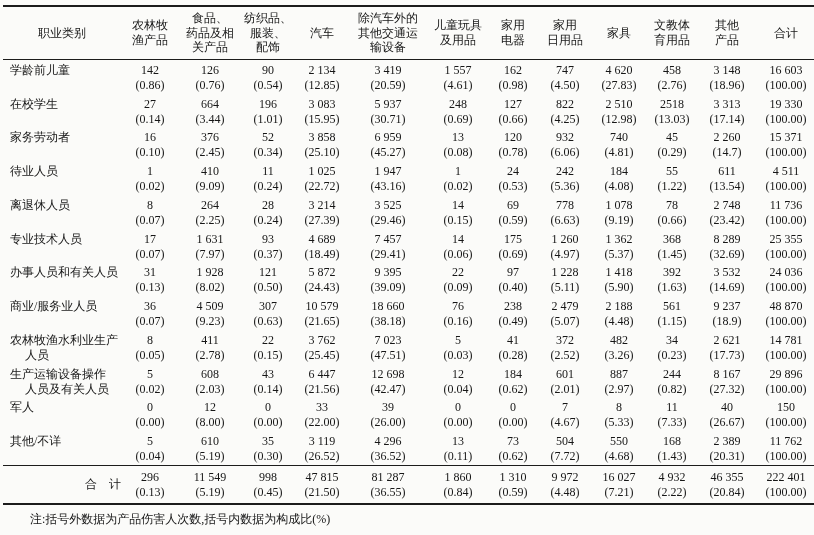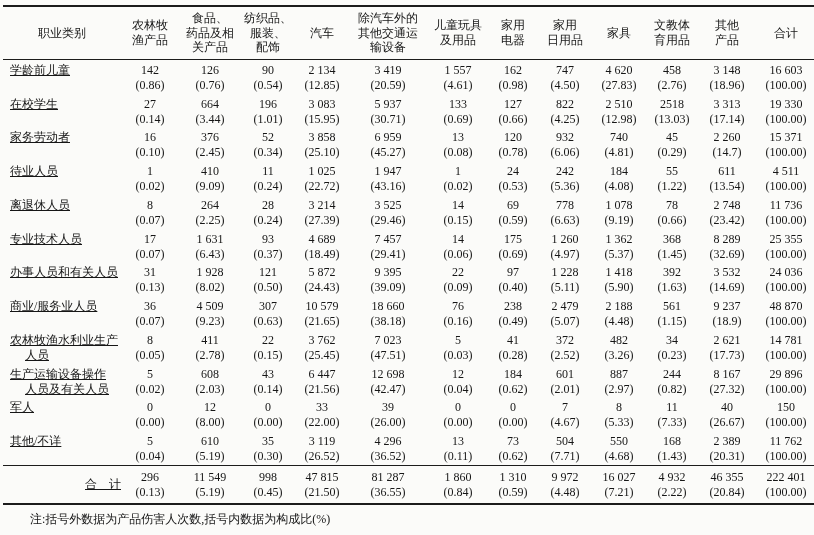--- a/index.html
+++ b/index.html
@@ -36,21 +36,20 @@
   }
   table.stat td .count,
   table.stat td .pct { line-height: 1.24; }
   table.stat td.label {
     text-align: left;
     white-space: pre-line;
     padding-left: 22px;
     text-indent: -15px;
     line-height: 1.24;
     padding-top: 3px;
-    text-decoration: underline;
   }
   table.stat tr.total td {
     border-top: 1px solid #1c1c1c;
     border-bottom: 2px solid #1c1c1c;
     padding: 4px 0 3px 0;
   }
   table.stat tr.total td.label {
     text-align: right;
     padding-left: 0;
     text-indent: 0;
@@ -179,21 +178,21 @@
           </td>
           <td>
             <div class="count">3 083</div>
             <div class="pct">(15.95)</div>
           </td>
           <td>
             <div class="count">5 937</div>
             <div class="pct">(30.71)</div>
           </td>
           <td>
-            <div class="count">133</div>
+            <div class="count">248</div>
             <div class="pct">(0.69)</div>
           </td>
           <td>
             <div class="count">127</div>
             <div class="pct">(0.66)</div>
           </td>
           <td>
             <div class="count">822</div>
             <div class="pct">(4.25)</div>
           </td>
@@ -368,21 +367,21 @@
           </td>
         </tr>
         <tr>
           <td class="label">专业技术人员</td>
           <td>
             <div class="count">17</div>
             <div class="pct">(0.07)</div>
           </td>
           <td>
             <div class="count">1 631</div>
-            <div class="pct">(6.43)</div>
+            <div class="pct">(7.97)</div>
           </td>
           <td>
             <div class="count">93</div>
             <div class="pct">(0.37)</div>
           </td>
           <td>
             <div class="count">4 689</div>
             <div class="pct">(18.49)</div>
           </td>
           <td>
@@ -700,21 +699,21 @@
           <td>
             <div class="count">13</div>
             <div class="pct">(0.11)</div>
           </td>
           <td>
             <div class="count">73</div>
             <div class="pct">(0.62)</div>
           </td>
           <td>
             <div class="count">504</div>
-            <div class="pct">(7.71)</div>
+            <div class="pct">(7.72)</div>
           </td>
           <td>
             <div class="count">550</div>
             <div class="pct">(4.68)</div>
           </td>
           <td>
             <div class="count">168</div>
             <div class="pct">(1.43)</div>
           </td>
           <td>

